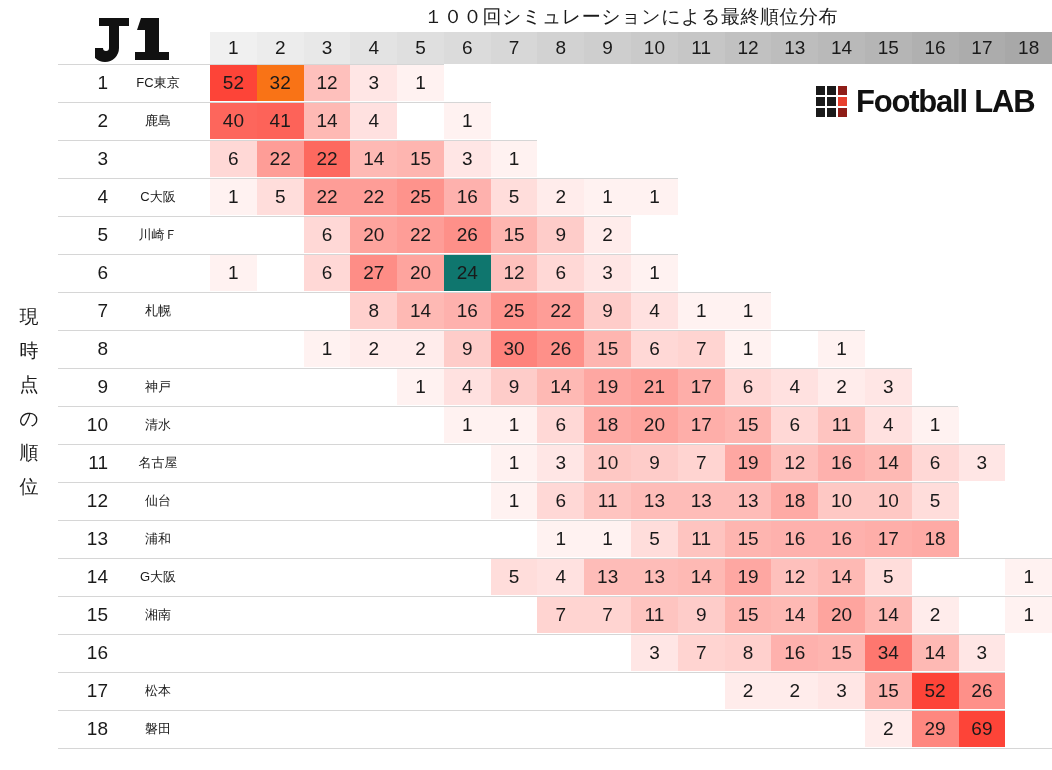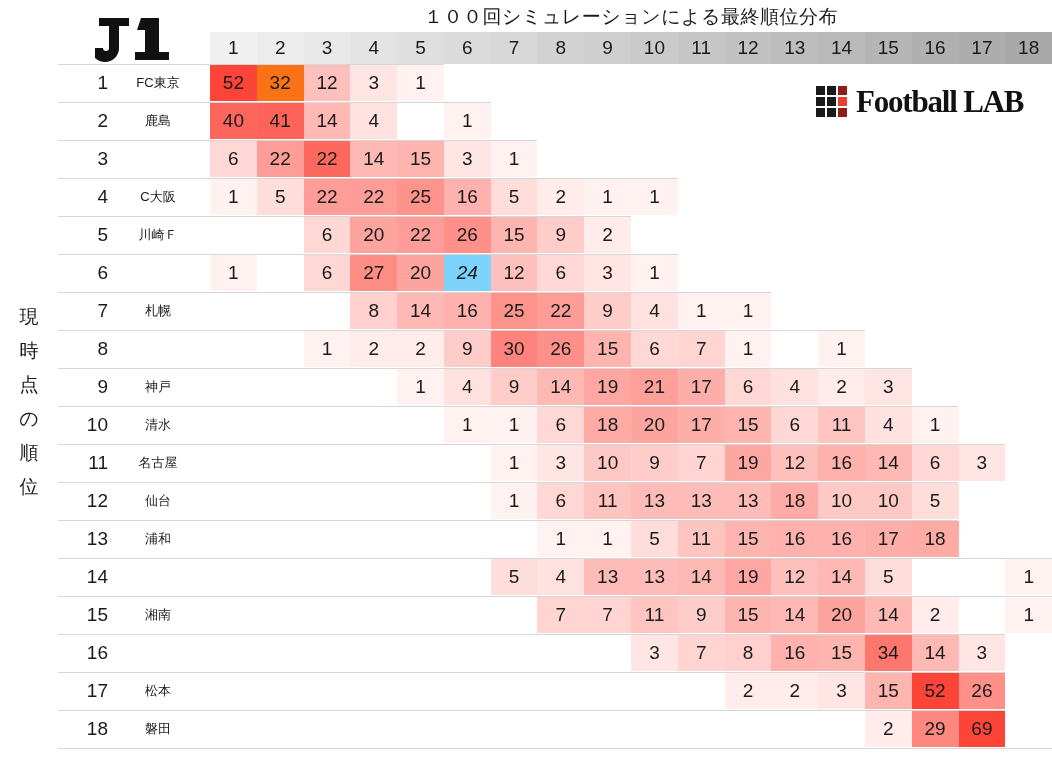--- a/index.html
+++ b/index.html
@@ -57,21 +57,20 @@
     gap: 2px;
   }
   #brand-grid i { display: block; width: 9px; height: 9px; }
   #brand-wordmark {
     font-size: 31px;
     font-weight: bold;
     letter-spacing: -1.2px;
     color: #111111;
     line-height: 1;
     white-space: nowrap;
-    font-family: Liberation Serif, serif;
   }
 
   
   #y-axis-caption {
     position: absolute;
     left: 12px;
     top: 300px;
     width: 34px;
     text-align: center;
     font-size: 19px;
@@ -348,21 +347,21 @@
       </div>
       <div class="rank-row" style="top: 222px;">
         <div class="row-sep" style="width: 619.778px; background: rgb(214, 214, 214);"></div>
         <div class="row-rank">6</div>
         <div class="row-cells">
           <div class="cell" style="background: rgb(255, 242, 241);">1</div>
           <div class="cell empty" style="background: transparent;"></div>
           <div class="cell" style="background: rgb(255, 216, 214);">6</div>
           <div class="cell" style="background: rgb(254, 141, 134);">27</div>
           <div class="cell" style="background: rgb(254, 164, 158);">20</div>
-          <div class="cell" style="background: #7dd3fc; font-style: italic;">24</div>
+          <div class="cell" style="background: #0f766e;">24</div>
           <div class="cell" style="background: rgb(254, 192, 188);">12</div>
           <div class="cell" style="background: rgb(255, 216, 214);">6</div>
           <div class="cell" style="background: rgb(255, 230, 229);">3</div>
           <div class="cell" style="background: rgb(255, 242, 241);">1</div>
           <div class="cell empty" style="background: transparent;"></div>
           <div class="cell empty" style="background: transparent;"></div>
           <div class="cell empty" style="background: transparent;"></div>
           <div class="cell empty" style="background: transparent;"></div>
           <div class="cell empty" style="background: transparent;"></div>
           <div class="cell empty" style="background: transparent;"></div>
@@ -540,20 +539,21 @@
           <div class="cell" style="background: rgb(254, 177, 173);">16</div>
           <div class="cell" style="background: rgb(254, 174, 169);">17</div>
           <div class="cell" style="background: rgb(254, 170, 165);">18</div>
           <div class="cell empty" style="background: transparent;"></div>
           <div class="cell empty" style="background: transparent;"></div>
         </div>
       </div>
       <div class="rank-row" style="top: 526px;">
         <div class="row-sep" style="width: 994px; background: rgb(214, 214, 214);"></div>
         <div class="row-rank">14</div>
+        <div class="row-team">G大阪</div>
         <div class="row-cells">
           <div class="cell empty" style="background: transparent;"></div>
           <div class="cell empty" style="background: transparent;"></div>
           <div class="cell empty" style="background: transparent;"></div>
           <div class="cell empty" style="background: transparent;"></div>
           <div class="cell empty" style="background: transparent;"></div>
           <div class="cell empty" style="background: transparent;"></div>
           <div class="cell" style="background: rgb(255, 221, 219);">5</div>
           <div class="cell" style="background: rgb(255, 225, 224);">4</div>
           <div class="cell" style="background: rgb(254, 188, 184);">13</div>

